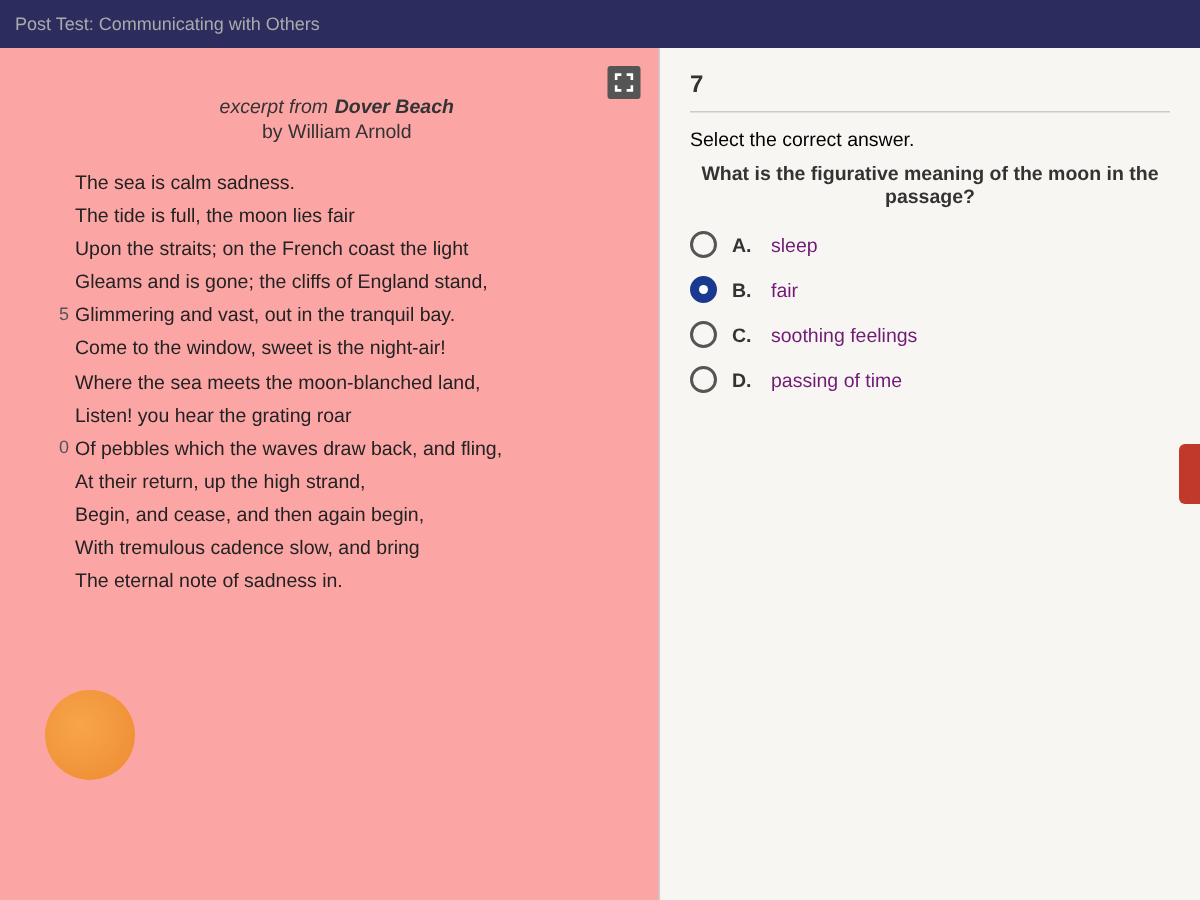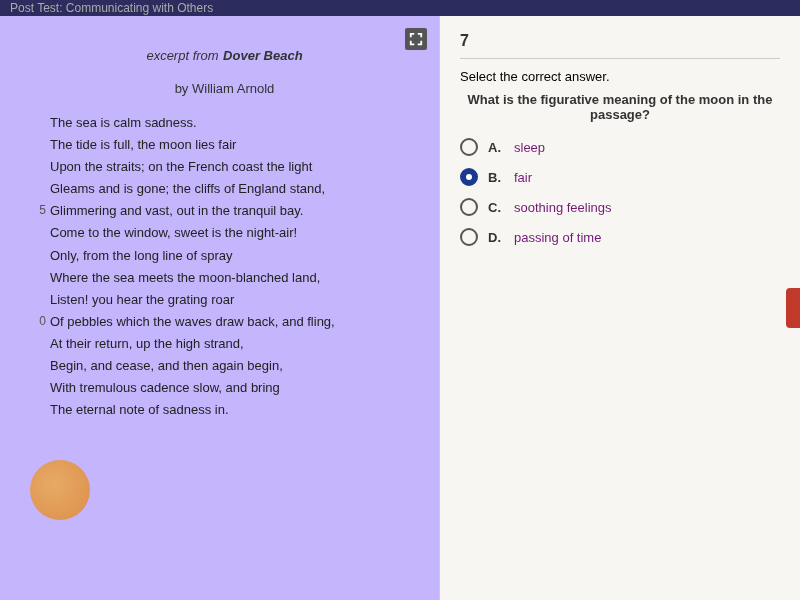--- a/index.html
+++ b/index.html
@@ -14,42 +14,42 @@
       flex-direction: column;
     }
 
     .top-bar {
       background-color: #2c2c5e;
       color: #ccc;
       font-size: 12px;
       padding: 4px 10px;
       display: flex;
       align-items: center;
-      height: 16px;
+      height: 32px;
       gap: 8px;
     }
 
     .top-bar-title {
       color: #aaa;
       font-size: 12px;
     }
 
     .content-area {
       display: flex;
       flex: 1;
       background-color: #f0ede8;
       overflow: hidden;
     }
 
     
     .left-panel {
       flex: 1;
       padding: 20px 20px 20px 30px;
       position: relative;
-      background-color: #c4b5fd;
+      background-color: #fca5a5;
       border-right: 1px solid #ccc;
     }
 
     .expand-icon {
       position: absolute;
       top: 12px;
       right: 12px;
       width: 22px;
       height: 22px;
       background: #555;
@@ -82,21 +82,20 @@
       font-weight: bold;
       font-style: italic;
       font-size: 13px;
       color: #333;
     }
 
     .passage-title .author {
       font-size: 13px;
       color: #333;
       display: block;
-      margin-top: 17px;
     }
 
     .passage-text {
       font-size: 13px;
       color: #222;
       line-height: 1.7;
       position: relative;
     }
 
     .passage-text .line {
@@ -267,24 +266,20 @@
         <div class="line">
           <span class="line-number">5</span>
           <span class="line-text">Glimmering and vast, out in the tranquil bay.</span>
         </div>
         <div class="line">
           <span class="line-number"></span>
           <span class="line-text">Come to the window, sweet is the night-air!</span>
         </div>
         <div class="line">
           <span class="line-number"></span>
-          <span class="line-text">Only, from the long line of spray</span>
-        </div>
-        <div class="line">
-          <span class="line-number"></span>
           <span class="line-text">Where the sea meets the moon-blanched land,</span>
         </div>
         <div class="line">
           <span class="line-number"></span>
           <span class="line-text">Listen! you hear the grating roar</span>
         </div>
         <div class="line">
           <span class="line-number">0</span>
           <span class="line-text">Of pebbles which the waves draw back, and fling,</span>
         </div>

